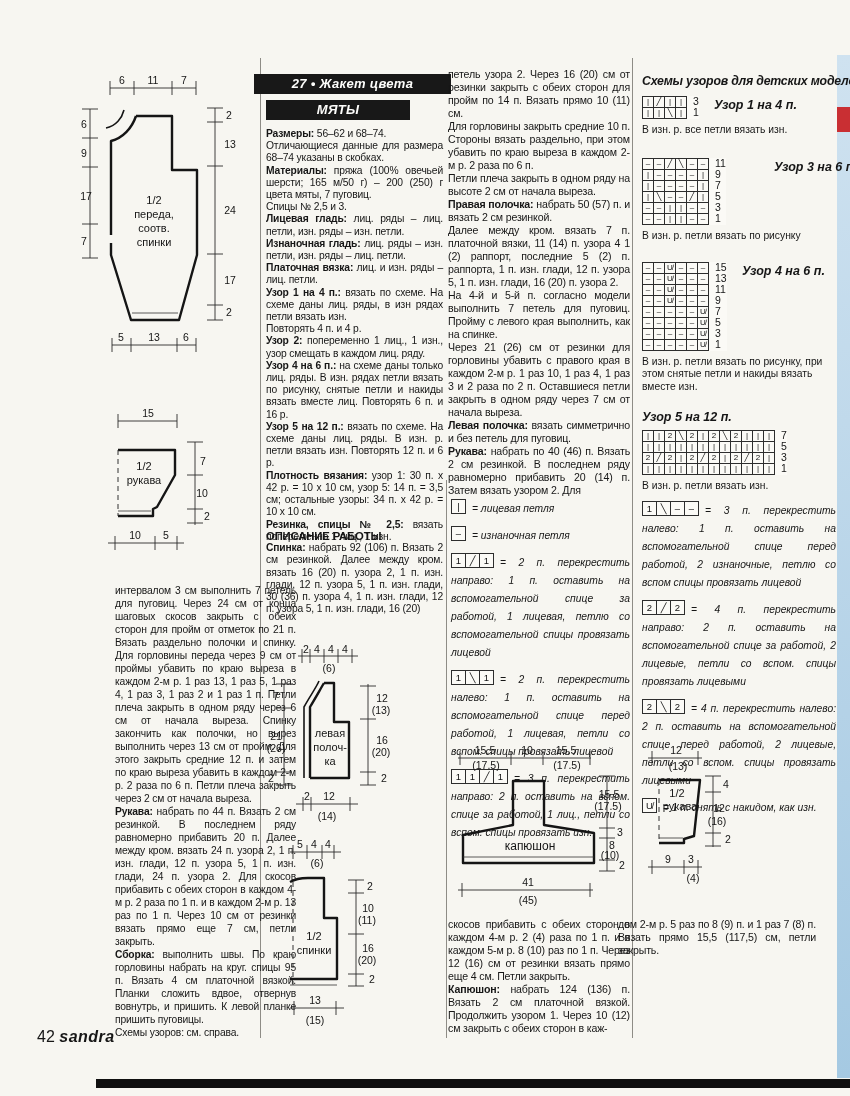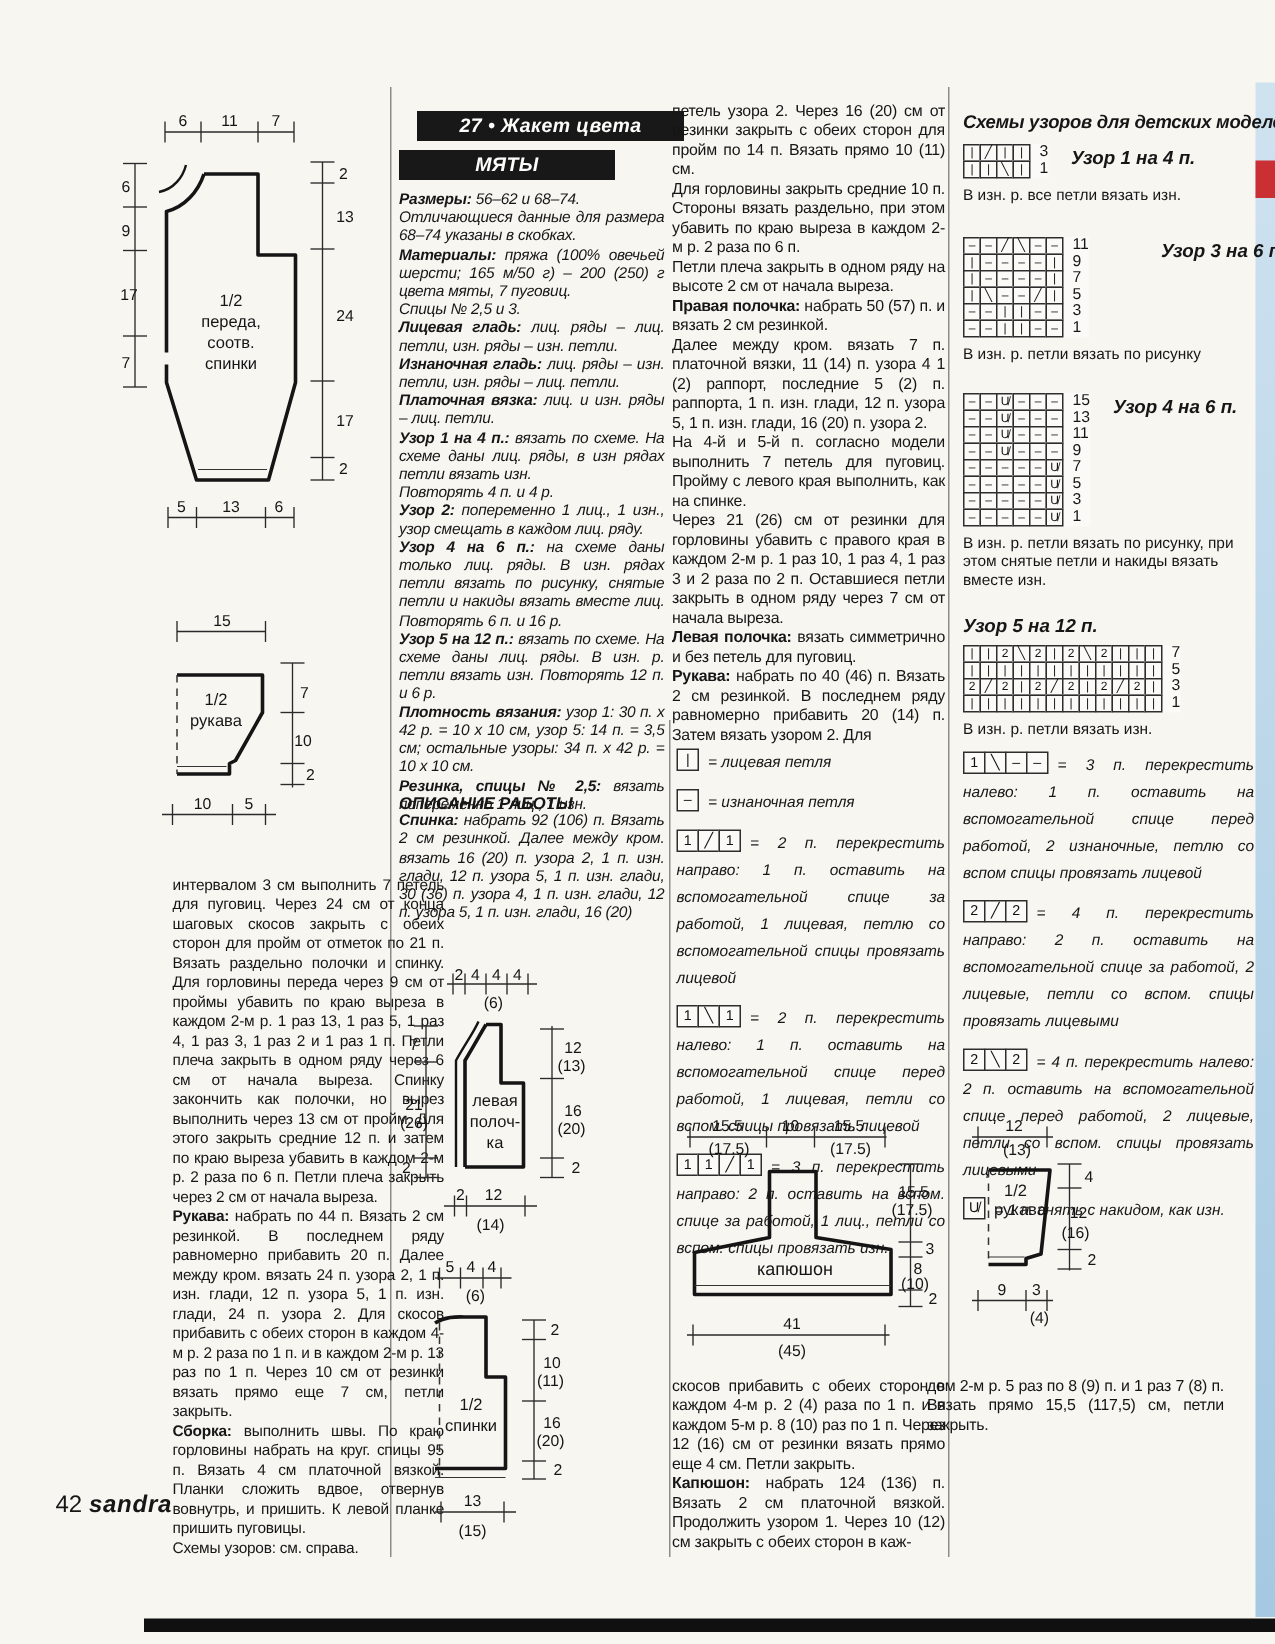--- a/index.html
+++ b/index.html
@@ -4,21 +4,21 @@
 <style>
   html,body{margin:0;padding:0;background:#e8e6e0;}
   .page{position:relative;width:850px;height:1096px;background:#f7f6f1;overflow:hidden;
         font-family:"Liberation Sans","DejaVu Sans",sans-serif;color:#161616;}
   .abs{position:absolute;}
   .rule{position:absolute;width:1px;background:#8e8c86;}
   
   .tcol p.para{margin:0;text-align:justify;}
   .tcol b{font-weight:bold;}
   .c1{font-size:10.3px;line-height:13px;letter-spacing:-0.15px;margin-left:35px;}
-  .c2{font-size:10.3px;line-height:12.2px;letter-spacing:-0.15px;font-style:italic;}
+  .c2{font-size:10.3px;line-height:12.2px;letter-spacing:-0.15px;}
   .c3{font-size:10.6px;line-height:13px;letter-spacing:-0.15px;}
   .para.ph{font-weight:bold;font-size:11.3px;margin:6px 0 2px;}
   
   .hbar{position:absolute;background:#181818;color:#fdfdfb;font-weight:bold;font-style:italic;
         font-size:13px;text-align:center;line-height:20px;height:20px;letter-spacing:.3px;}
   
   .chartblock{position:absolute;}
   .cgrid{display:inline-block;background:#fbfaf6;}
   .crow{display:flex;}
   .crow + .crow{margin-top:-1px;}
@@ -142,21 +142,21 @@
     <text class="lab" x="66" y="94">рукава</text>
   </svg>
 
   <div class="abs tcol c1" style="left:80px;top:584px;width:181px;">
       <p class="para">интервалом 3 см выполнить 7 петель для пуговиц. Через 24 см от конца шаговых скосов закрыть с обеих сторон для пройм от отметок по 21 п. Вязать раздельно полочки и спинку. Для горловины переда через 9 см от проймы убавить по краю выреза в каждом 2-м р. 1 раз 13, 1 раз 5, 1 раз 4, 1 раз 3, 1 раз 2 и 1 раз 1 п. Петли плеча закрыть в одном ряду через 6 см от начала выреза. Спинку закончить как полочки, но вырез выполнить через 13 см от пройм. Для этого закрыть средние 12 п. и затем по краю выреза убавить в каждом 2-м р. 2 раза по 6 п. Петли плеча закрыть через 2 см от начала выреза.</p>
       <p class="para"><b>Рукава: </b>набрать по 44 п. Вязать 2 см резинкой. В последнем ряду равномерно прибавить 20 п. Далее между кром. вязать 24 п. узора 2, 1 п. изн. глади, 12 п. узора 5, 1 п. изн. глади, 24 п. узора 2. Для скосов прибавить с обеих сторон в каждом 4-м р. 2 раза по 1 п. и в каждом 2-м р. 13 раз по 1 п. Через 10 см от резинки вязать прямо еще 7 см, петли закрыть.</p>
       <p class="para"><b>Сборка: </b>выполнить швы. По краю горловины набрать на круг. спицы 95 п. Вязать 4 см платочной вязкой. Планки сложить вдвое, отвернув вовнутрь, и пришить. К левой планке пришить пуговицы.</p>
       <p class="para">Схемы узоров: см. справа.</p>
     </div>
 
-  <div class="hbar" style="left:278px;top:74px;width:178px;">27 • Жакет цвета</div>
+  <div class="hbar" style="left:254px;top:74px;width:197px;">27 • Жакет цвета</div>
   <div class="hbar" style="left:266px;top:100px;width:144px;font-style:italic;">МЯТЫ</div>
   <div class="abs tcol c2" style="left:266px;top:128px;width:177px;">
       <p class="para"><b>Размеры: </b>56–62 и 68–74.</p>
       <p class="para">Отличающиеся данные для размера 68–74 указаны в скобках.</p>
       <p class="para"><b>Материалы: </b>пряжа (100% овечьей шерсти; 165 м/50 г) – 200 (250) г цвета мяты, 7 пуговиц.</p>
       <p class="para">Спицы № 2,5 и 3.</p>
       <p class="para"><b>Лицевая гладь: </b>лиц. ряды – лиц. петли, изн. ряды – изн. петли.</p>
       <p class="para"><b>Изнаночная гладь: </b>лиц. ряды – изн. петли, изн. ряды – лиц. петли.</p>
       <p class="para"><b>Платочная вязка: </b>лиц. и изн. ряды – лиц. петли.</p>
       <p class="para"><b>Узор 1 на 4 п.: </b>вязать по схеме. На схеме даны лиц. ряды, в изн рядах петли вязать изн.</p>
@@ -561,19 +561,19 @@
     <text x="51" y="123">3</text>
     <text x="53" y="142">(4)</text>
     <text class="lab" x="37" y="57">1/2</text>
     <text class="lab" x="40" y="70">рукава</text>
   </svg>
 
   <div class="abs tcol c3" style="left:618px;top:918px;width:198px;">
       <p class="para">дом 2-м р. 5 раз по 8 (9) п. и 1 раз 7 (8) п. Вязать прямо 15,5 (117,5) см, петли закрыть.</p>
     </div>
 
-  <div class="foot" style="left:37px;top:995px;">
+  <div class="foot" style="left:37px;top:1028px;">
     <span>42</span>
     <span class="brand">sandra</span>
   </div>
   <div class="footbar" style="left:96px;top:1079px;width:754px;height:9px;"></div>
 
 </div>
 
 </body></html>

